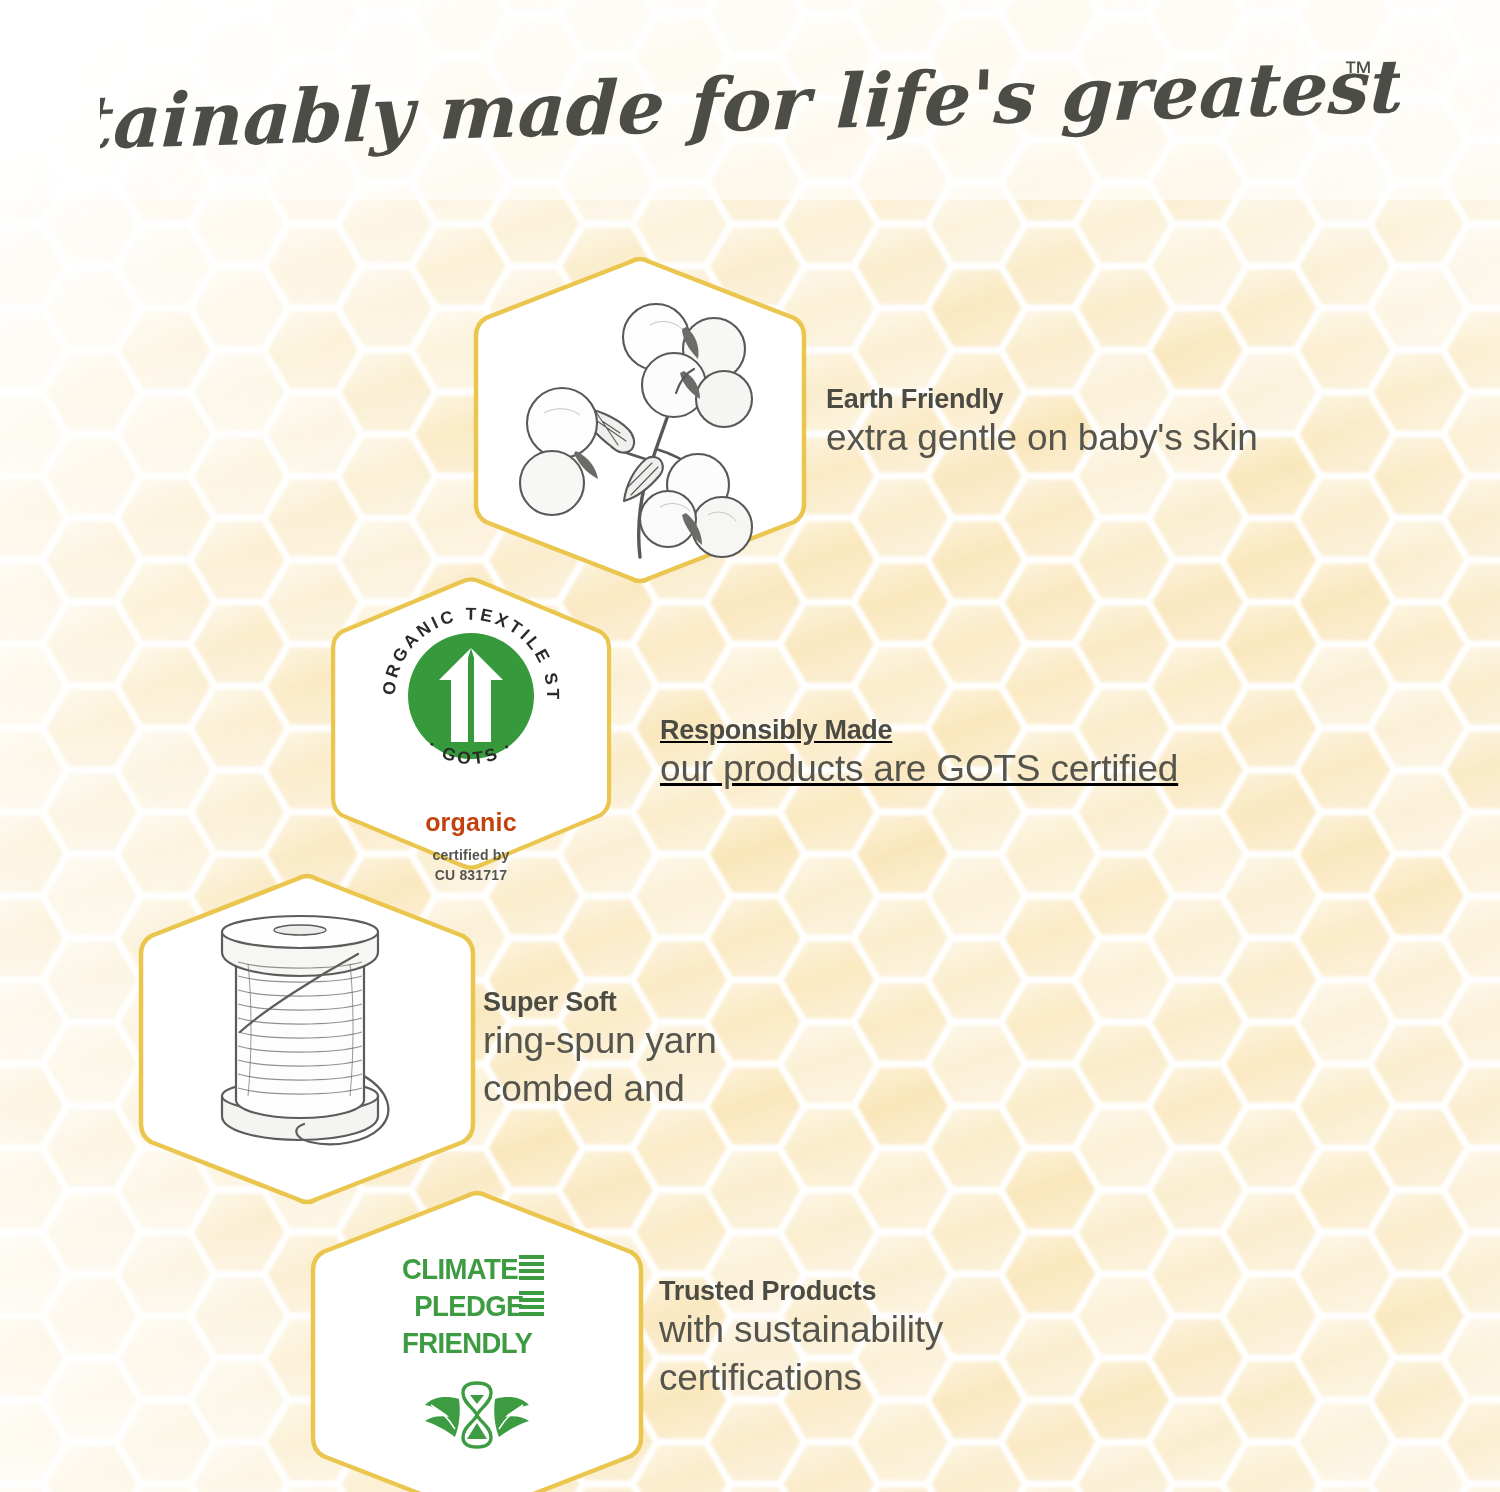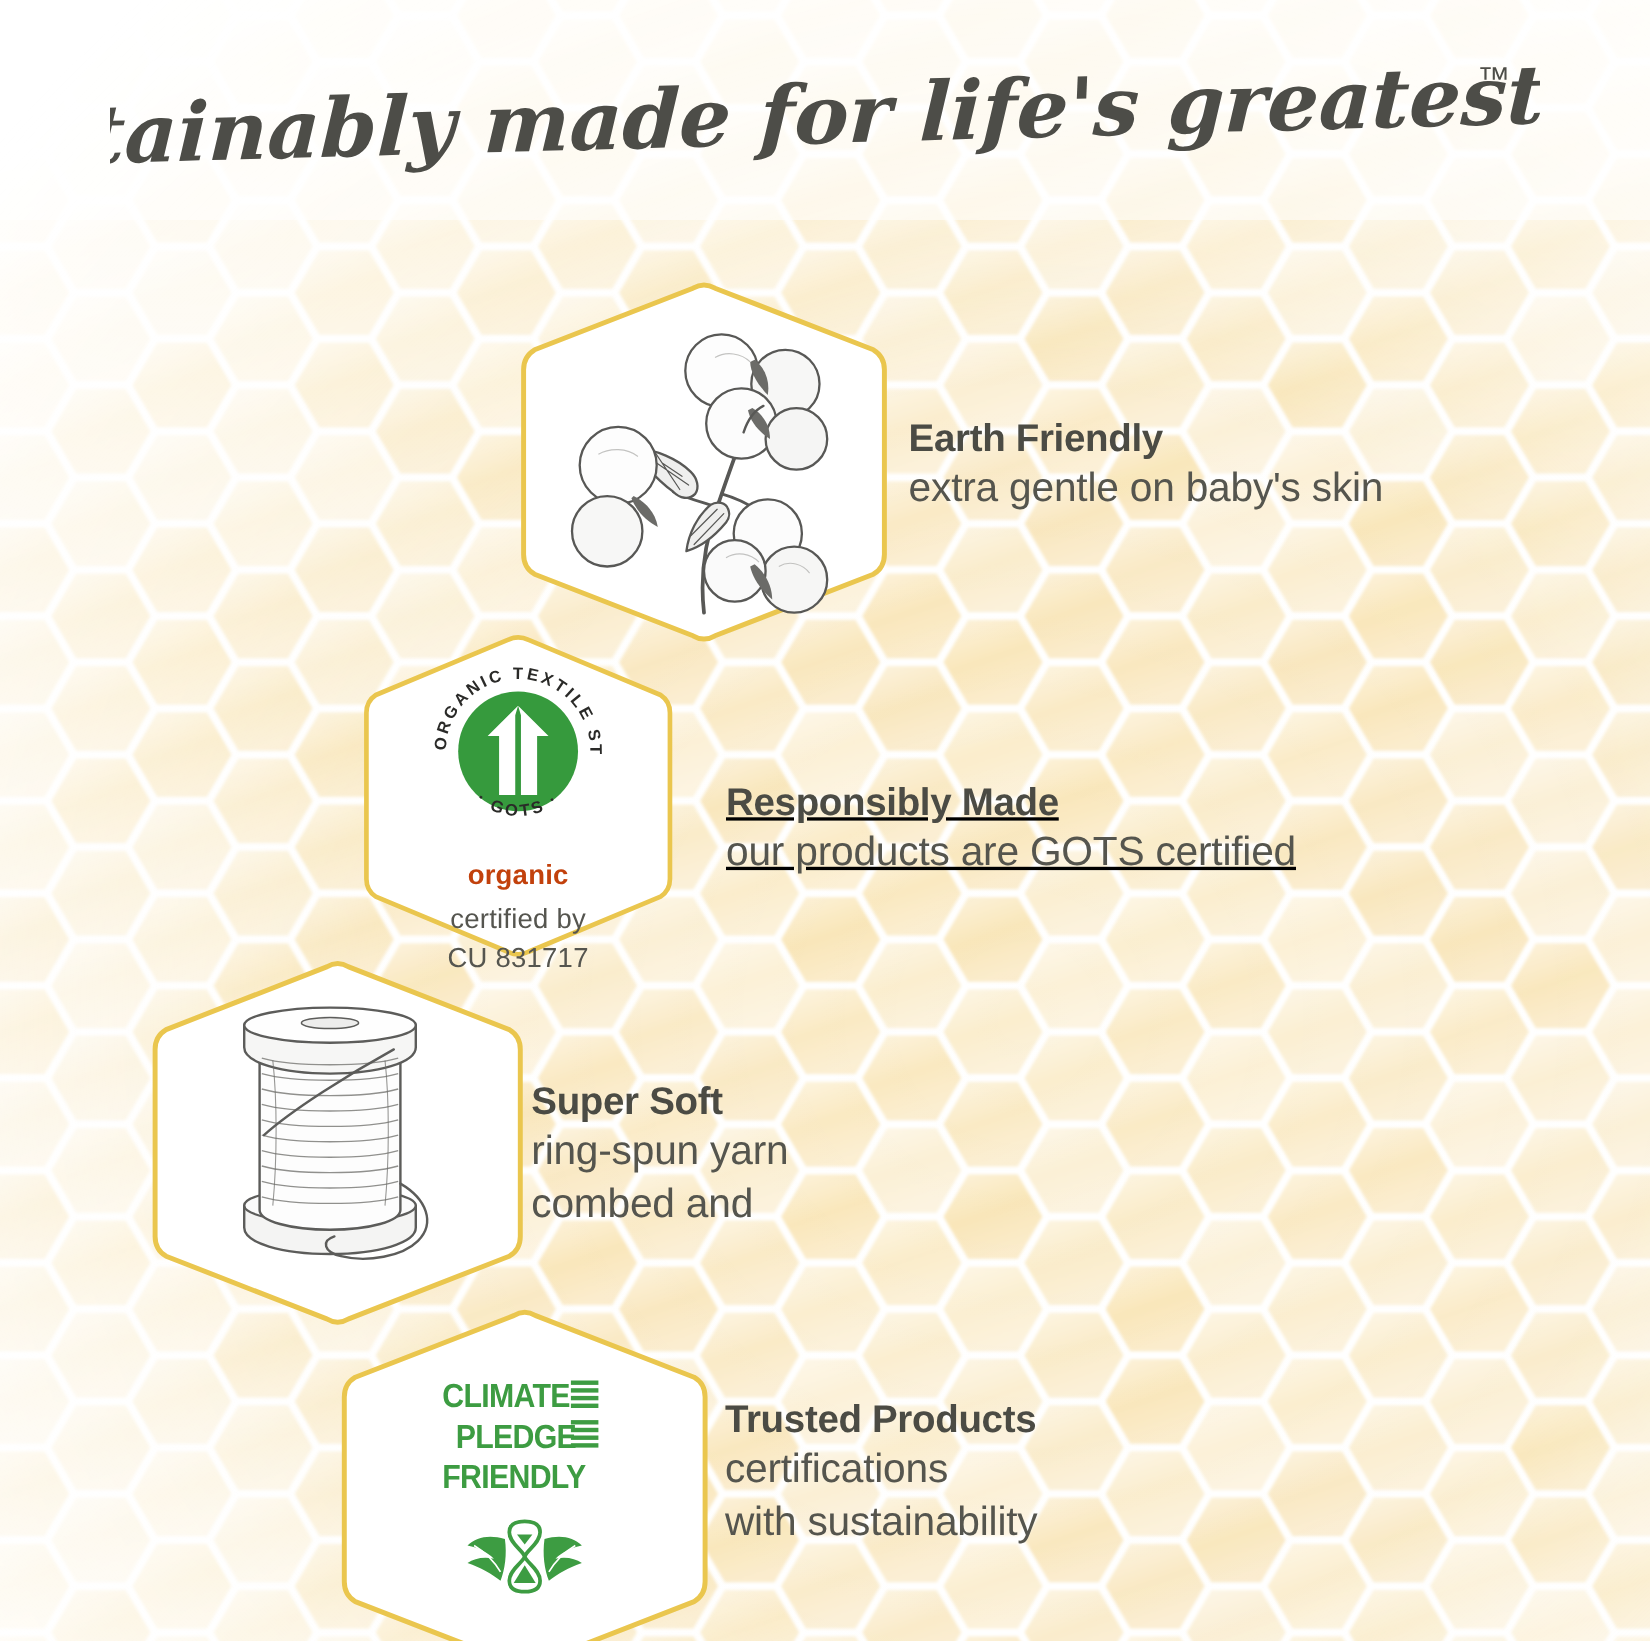--- a/index.html
+++ b/index.html
@@ -46,21 +46,21 @@
     display:flex;
     align-items:center;
     justify-content:center;
   }
 
   .feature-text{
     margin-left:8px;
     z-index:6;
   }
   .feature-title{
-    font-size:35px;
+    font-size:27px;
     font-weight:bold;
     color:#4b4b44;
     letter-spacing:-0.3px;
     line-height:1.12;
     white-space:nowrap;
   }
   .feature-sub{
     font-size:37px;
     font-weight:300;
     color:#55554e;
@@ -85,21 +85,21 @@
     width:100%; height:100%;
     display:flex; flex-direction:column;
     align-items:center; justify-content:flex-start;
     padding-top:24px;
   }
   .gots-word{
     font-size:25px; font-weight:bold; color:#c2410c;
     margin-top:16px; letter-spacing:0.2px;
   }
   .gots-cert{
-    font-size:25px; font-weight:normal; color:#55554f;
+    font-size:14px; font-weight:bold; color:#55554f;
     line-height:1.32; text-align:center; margin-top:9px;
     letter-spacing:0.2px;
   }
 
   
   .cpf-badge{
     display:flex; align-items:center; justify-content:center;
     gap:14px;
     flex-direction:column;
   }
@@ -776,16 +776,16 @@
           <g stroke="#ffffff" stroke-width="1.5" fill="none">
             <path d="M8 32 C18 38 26 46 32 56"></path>
             <path d="M100 32 C90 38 82 46 76 56"></path>
           </g>
         </svg>
       </div>
     </div>
   </div>
   <div class="feature-text">
     <div class="feature-title">Trusted Products</div>
+    <div class="feature-sub">with sustainability</div>
     <div class="feature-sub">certifications</div>
-    <div class="feature-sub">with sustainability</div>
   </div>
 </div>
 
 </body></html>

